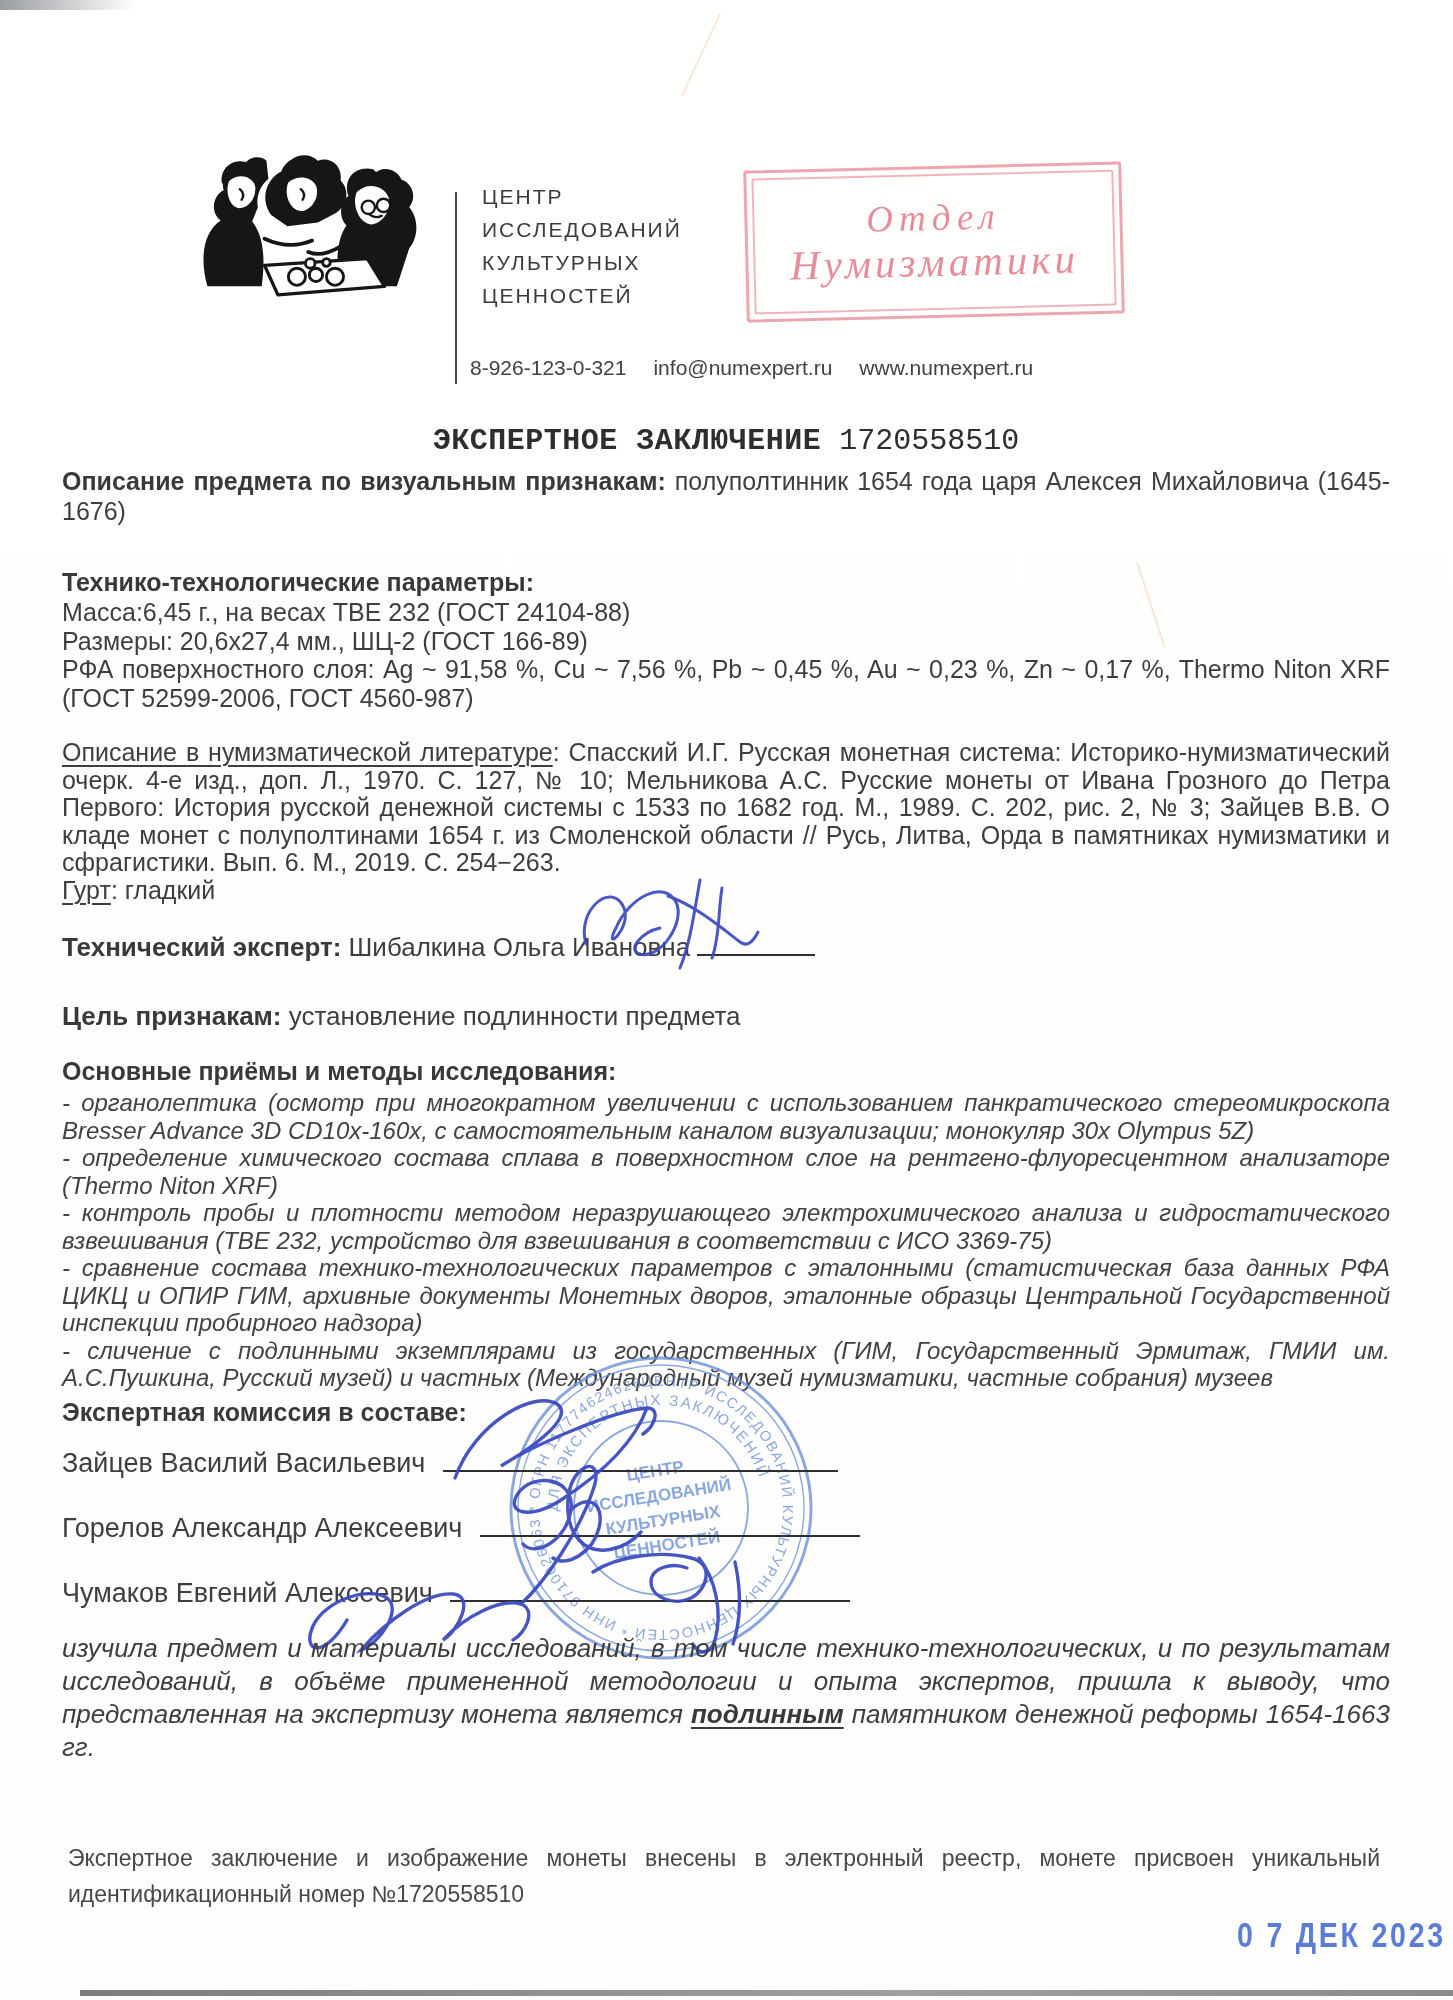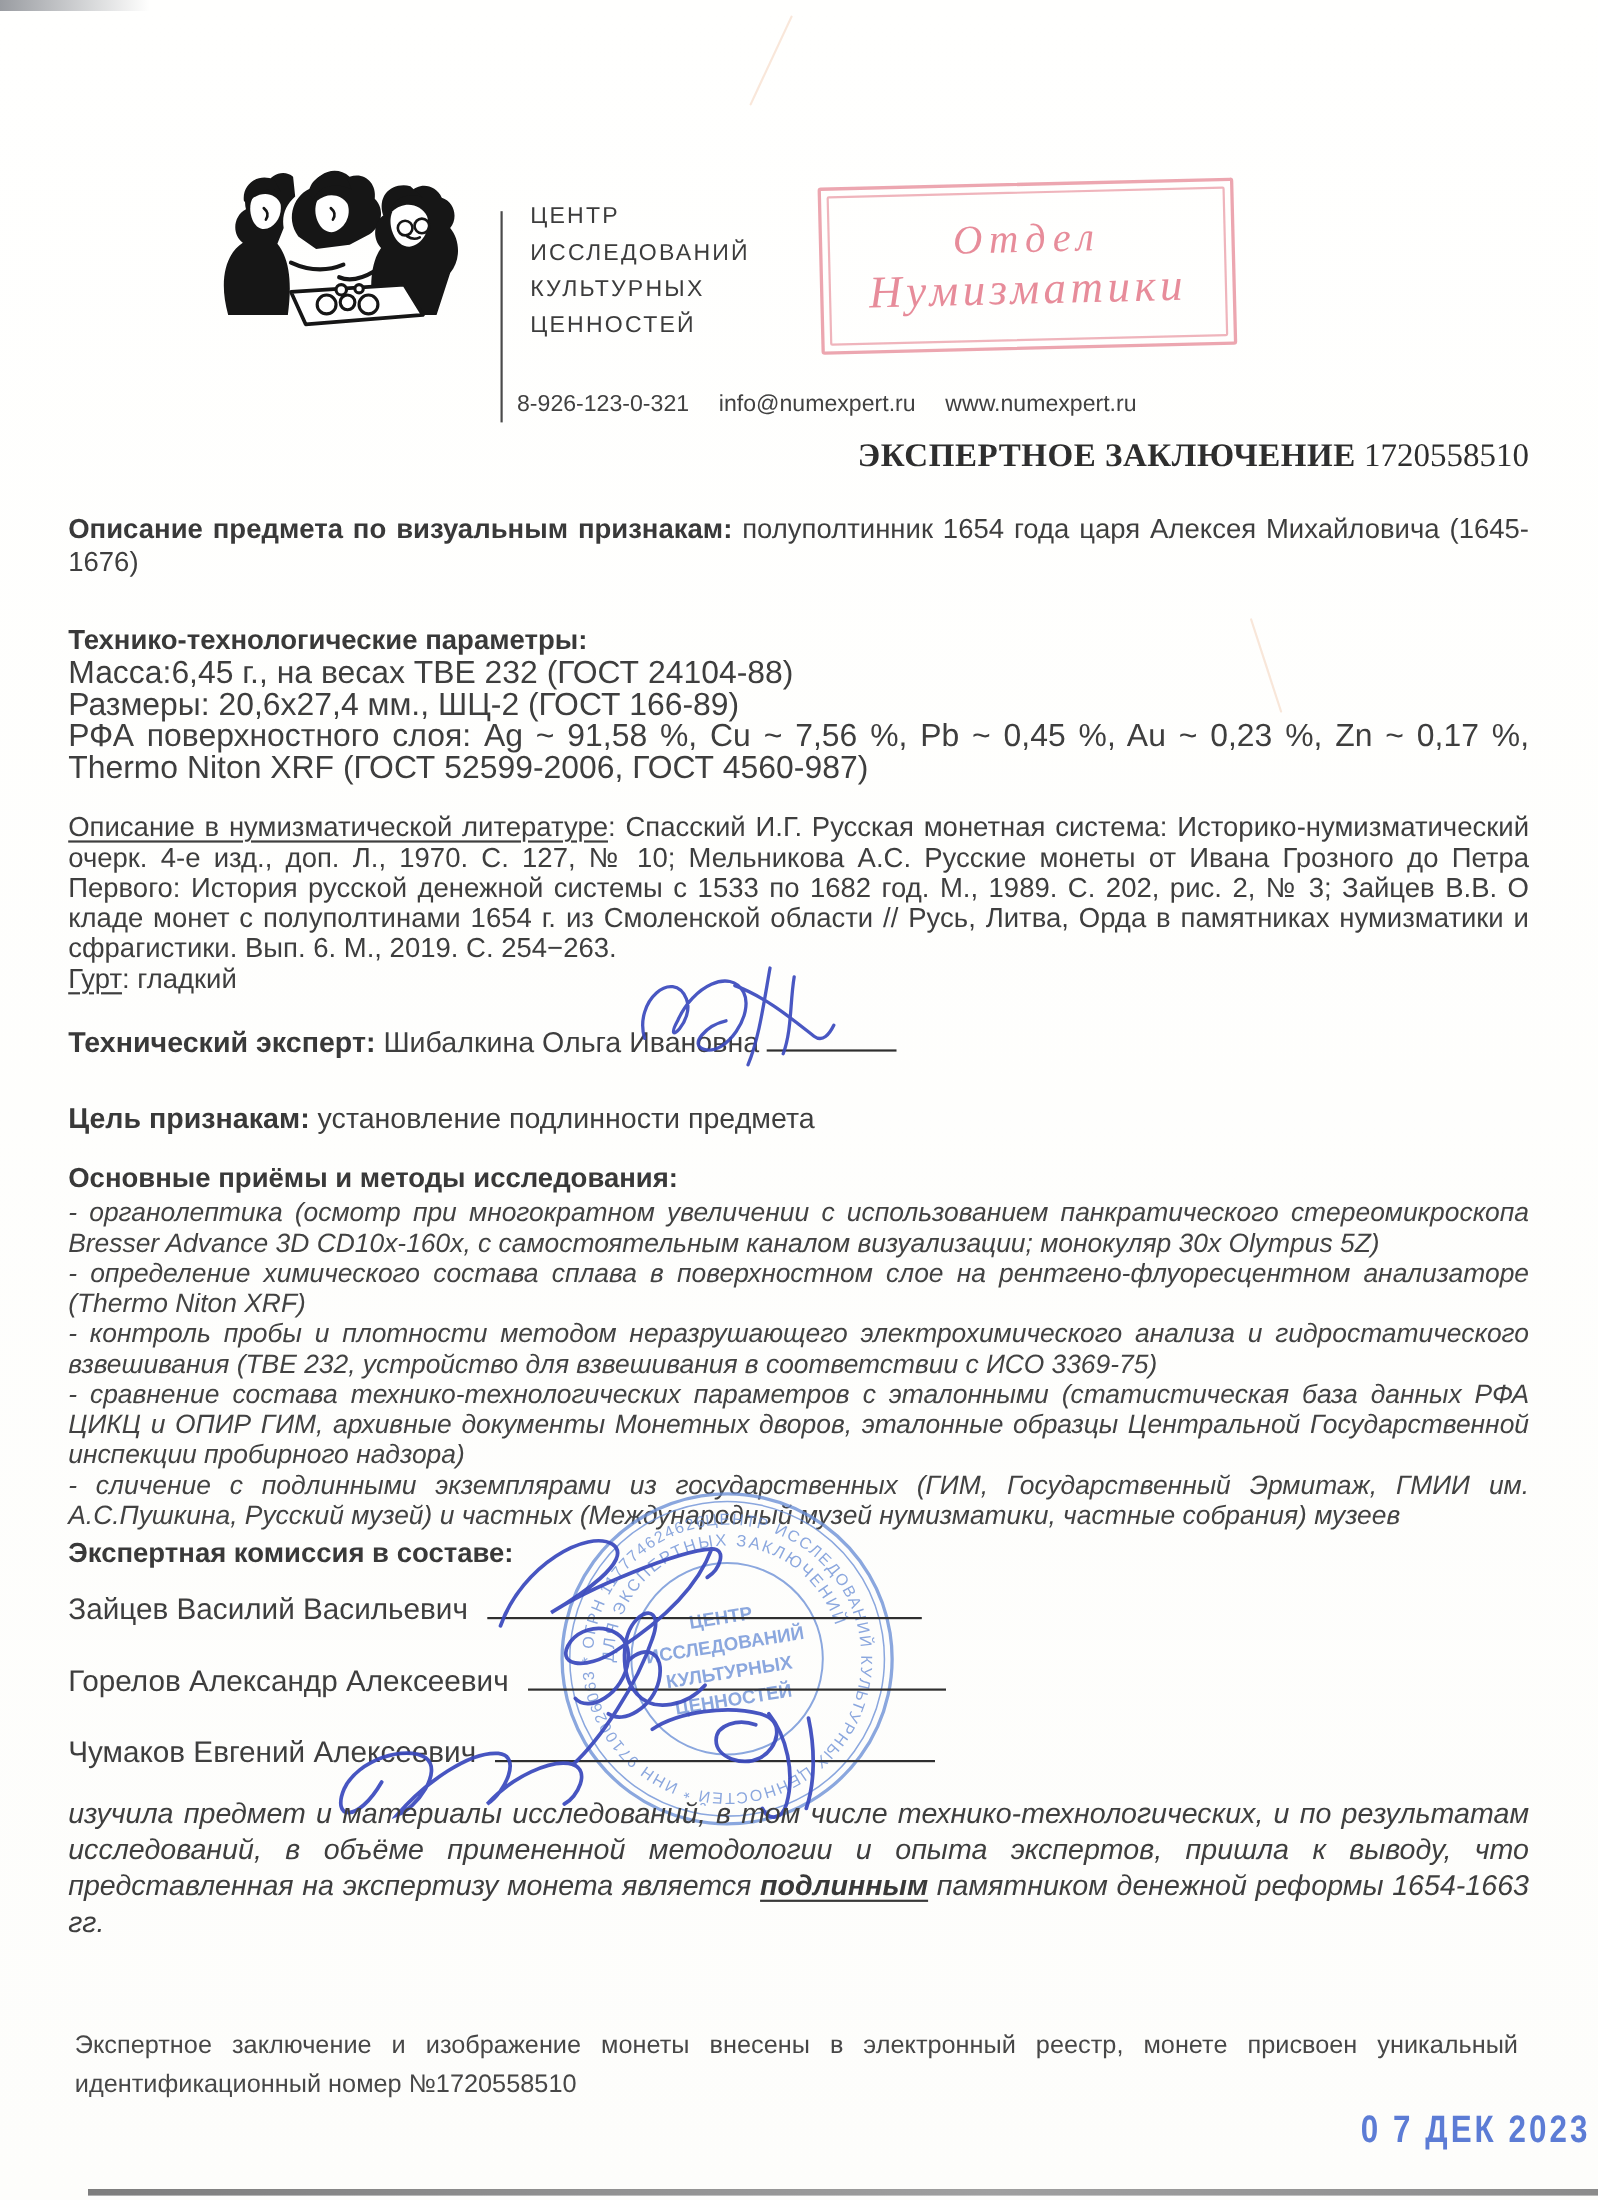--- a/index.html
+++ b/index.html
@@ -22,30 +22,30 @@
   }
   .dept-stamp-inner{
     position:absolute;inset:5px;border:2px solid rgba(226,118,133,0.55);border-radius:2px;
     display:flex;flex-direction:column;align-items:center;justify-content:center;
   }
   .dept-line1{font-family:"Liberation Serif",serif;font-style:italic;font-size:37px;
     color:rgba(224,108,126,0.78);letter-spacing:6px;line-height:40px;}
   .dept-line2{font-family:"Liberation Serif",serif;font-style:italic;font-size:41px;
     color:rgba(224,108,126,0.78);letter-spacing:4px;line-height:48px;}
   
-  .doc-title{position:absolute;left:62px;top:398px;width:1328px;text-align:right;
-    font-family:Liberation Serif, serif;font-size:30px;color:#2e2e2e;}
+  .doc-title{position:absolute;left:62px;top:424px;width:1328px;text-align:center;
+    font-family:Liberation Mono, monospace;font-size:30px;color:#2e2e2e;}
   .doc-title .t-bold{font-weight:bold;letter-spacing:0.5px;}
   
   .blk{position:absolute;left:62px;width:1328px;text-align:justify;}
   .bld{font-weight:bold;color:#393939;}
   .ul{text-decoration:underline;text-underline-offset:4px;text-decoration-thickness:1.5px;}
   .desc-blk{top:466px;font-size:25px;line-height:30px;}
   .tech-head{top:568px;font-size:25px;}
-  .tech-lines{top:598px;font-size:29px;line-height:28.5px;}
+  .tech-lines{top:598px;font-size:25px;line-height:28.5px;}
   .lit-blk{top:739px;font-size:25px;line-height:27.6px;}
   .expert-row{top:932px;font-size:26px;text-align:left;}
   .sig-line{display:inline-block;border-bottom:2.5px solid #2f2f2f;}
   .purpose-row{top:1001px;font-size:26px;text-align:left;}
   .methods-head{top:1057px;font-size:25px;text-align:left;}
   .methods-items{top:1089px;font-size:24px;line-height:27.5px;font-style:italic;color:#424242;}
   .comm-head{top:1398px;font-size:25px;text-align:left;}
   .comm-row{position:absolute;left:62px;font-size:27px;text-align:center;white-space:nowrap;}
   .concl-blk{top:1632px;font-size:26px;line-height:33px;font-style:italic;}
   .footer-blk{top:1840px;left:68px;width:1312px;font-size:23px;line-height:36px;color:#474747;}

